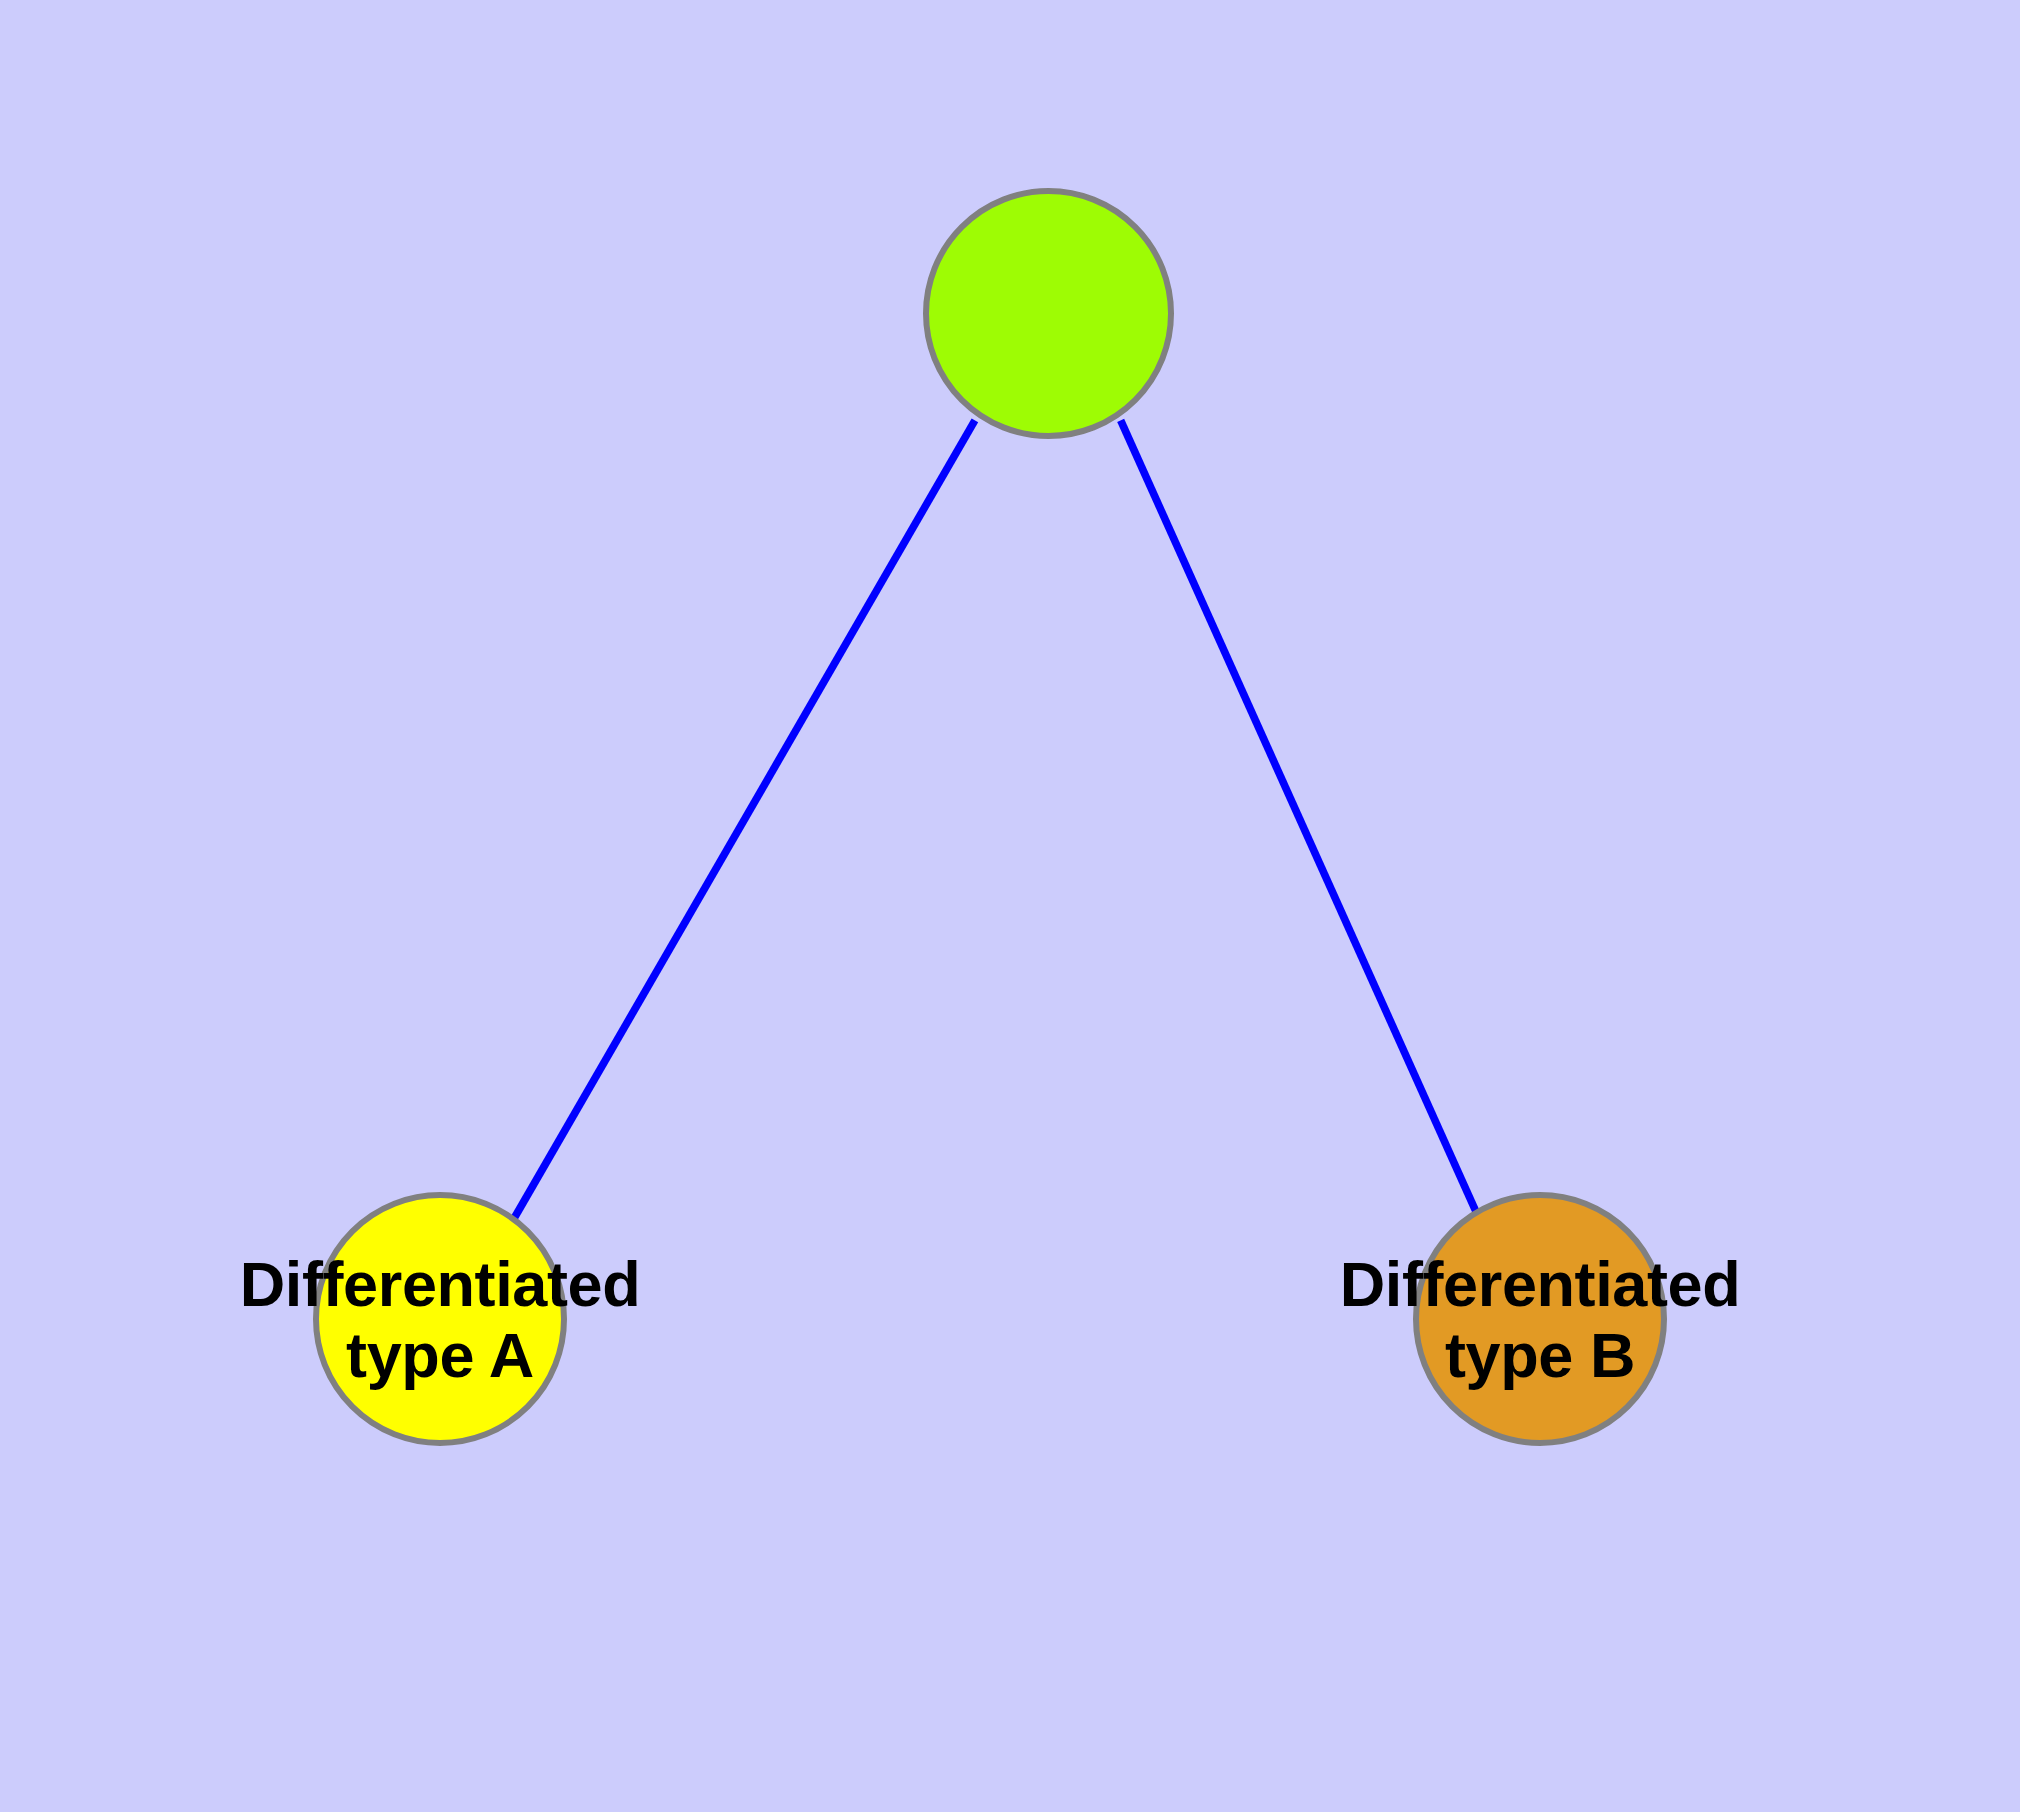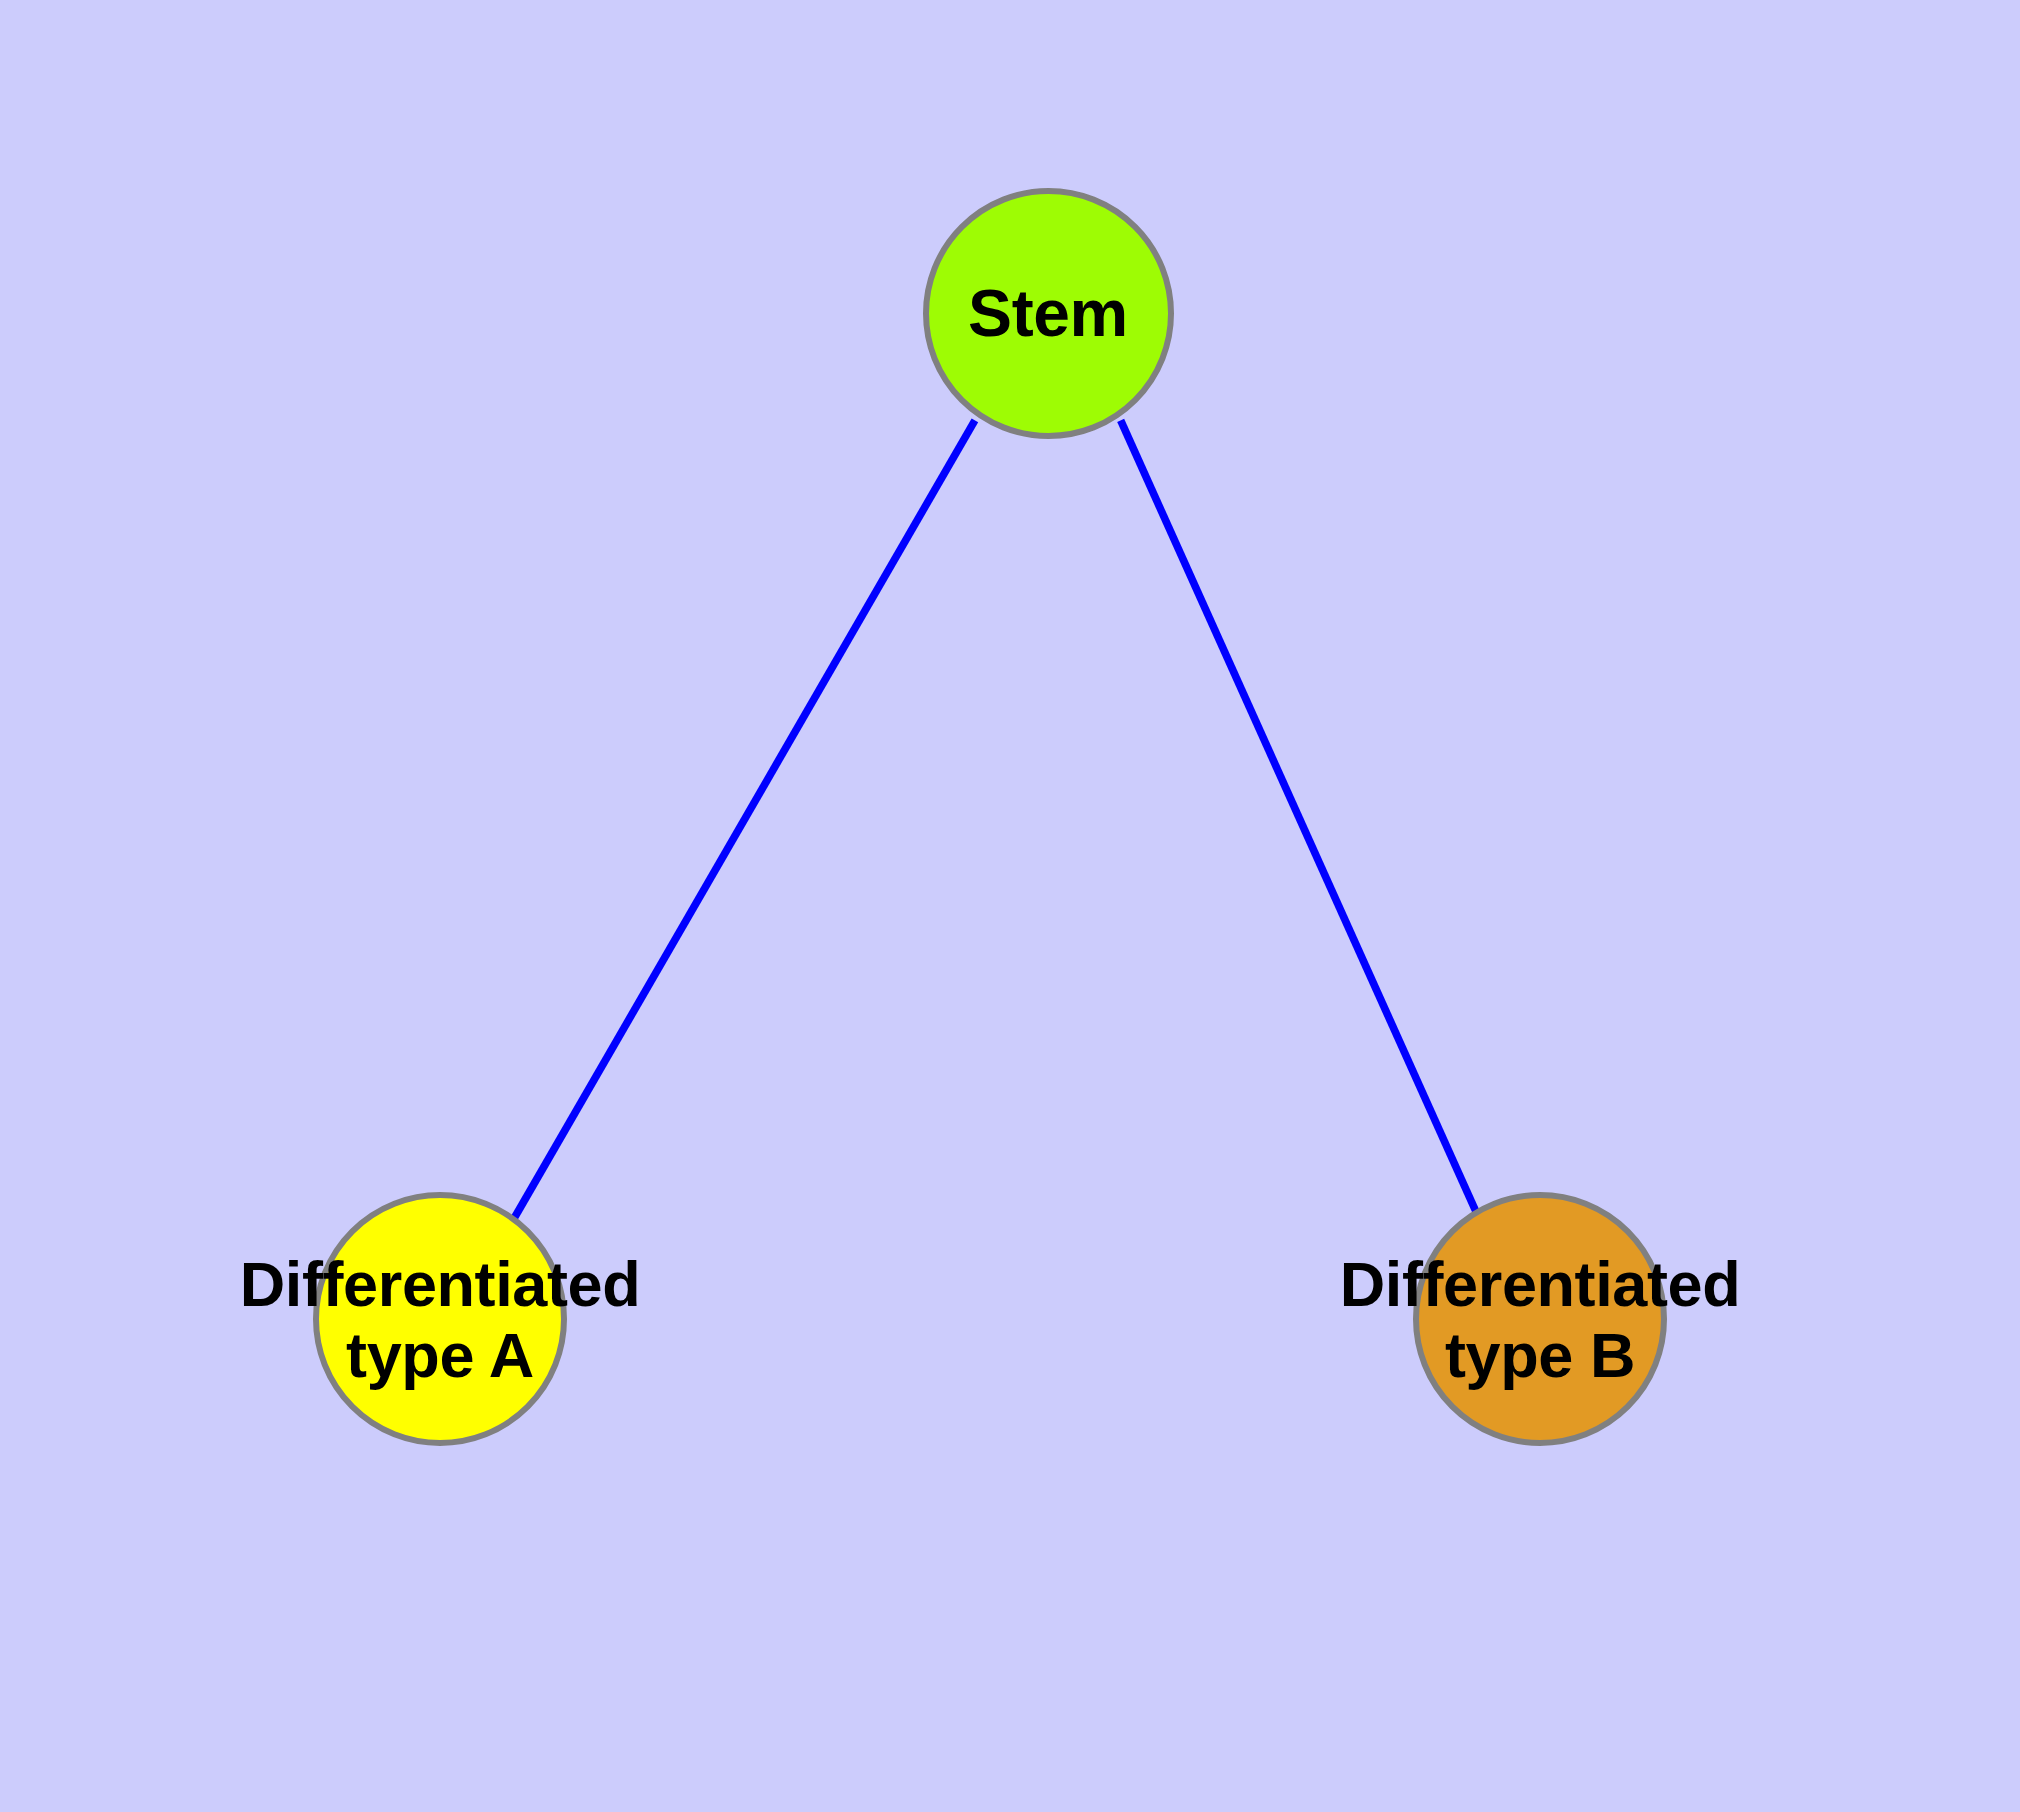--- a/index.html
+++ b/index.html
@@ -53,20 +53,19 @@
 
   <svg id="edge-layer" viewBox="0 0 2384 2138" width="2021" height="1812">
     <line id="svg-edge-0" stroke="#0000ff" stroke-width="9" stroke-linecap="butt" x1="1150" y1="496" x2="606" y2="1438"></line>
     <line id="svg-edge-1" stroke="#0000ff" stroke-width="9" stroke-linecap="butt" x1="1322" y1="496" x2="1745" y2="1438"></line>
   </svg>
 
   <div class="node" id="node-0" style="left: 923px; top: 188px; width: 251px; height: 251px; background: rgb(158, 252, 4); border: 6px solid rgb(128, 128, 128);"></div>
   <div class="node" id="node-1" style="left: 313px; top: 1192px; width: 254px; height: 254px; background: rgb(255, 255, 0); border: 6px solid rgb(128, 128, 128);"></div>
   <div class="node" id="node-2" style="left: 1413px; top: 1192px; width: 254px; height: 254px; background: rgb(226, 154, 36); border: 6px solid rgb(128, 128, 128);"></div>
 
-  <div class="node-label" id="label-0" style="font-size: 66px; width: 932px; left: 582px; top: 277px;">Stem</div>
   <div class="node-label" id="label-1" style="font-size: 63px; width: 932px; left: -26px; top: 1249px;">Differentiated
 type A</div>
   <div class="node-label" id="label-2" style="font-size: 63px; width: 932px; left: 1074px; top: 1249px;">Differentiated
 type B</div>
 
 </div>
 
 
 </body></html>

